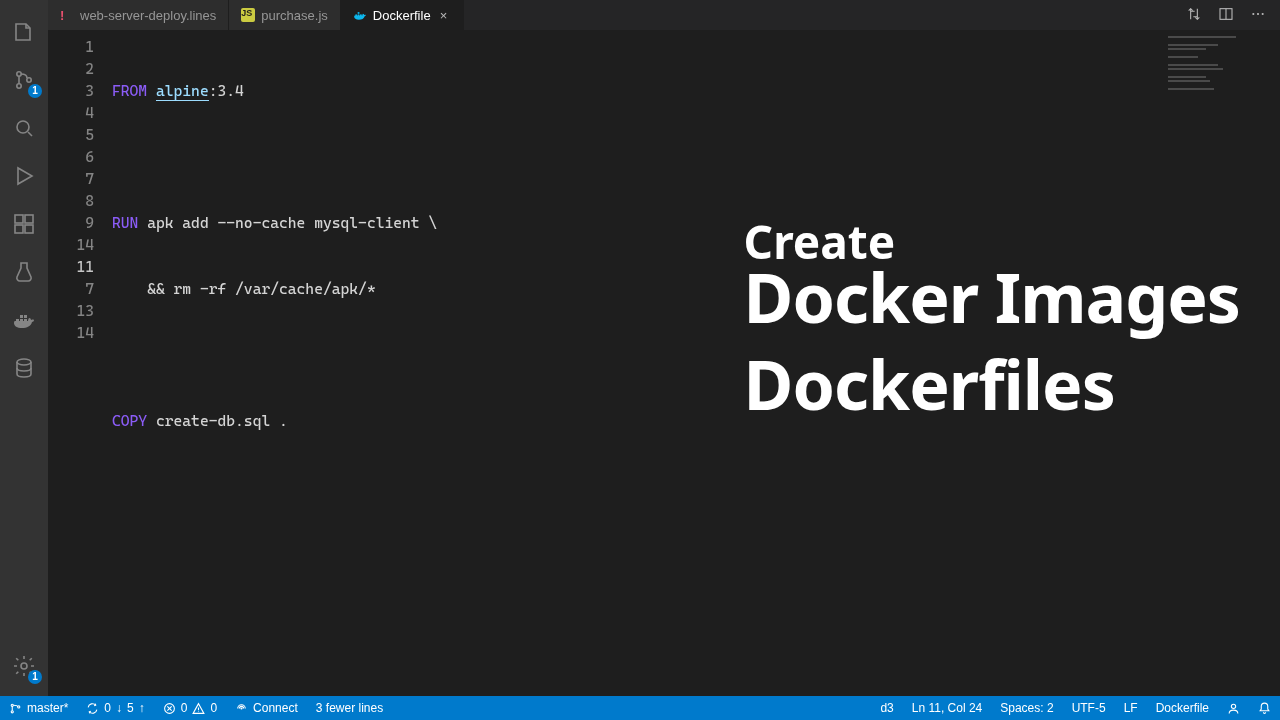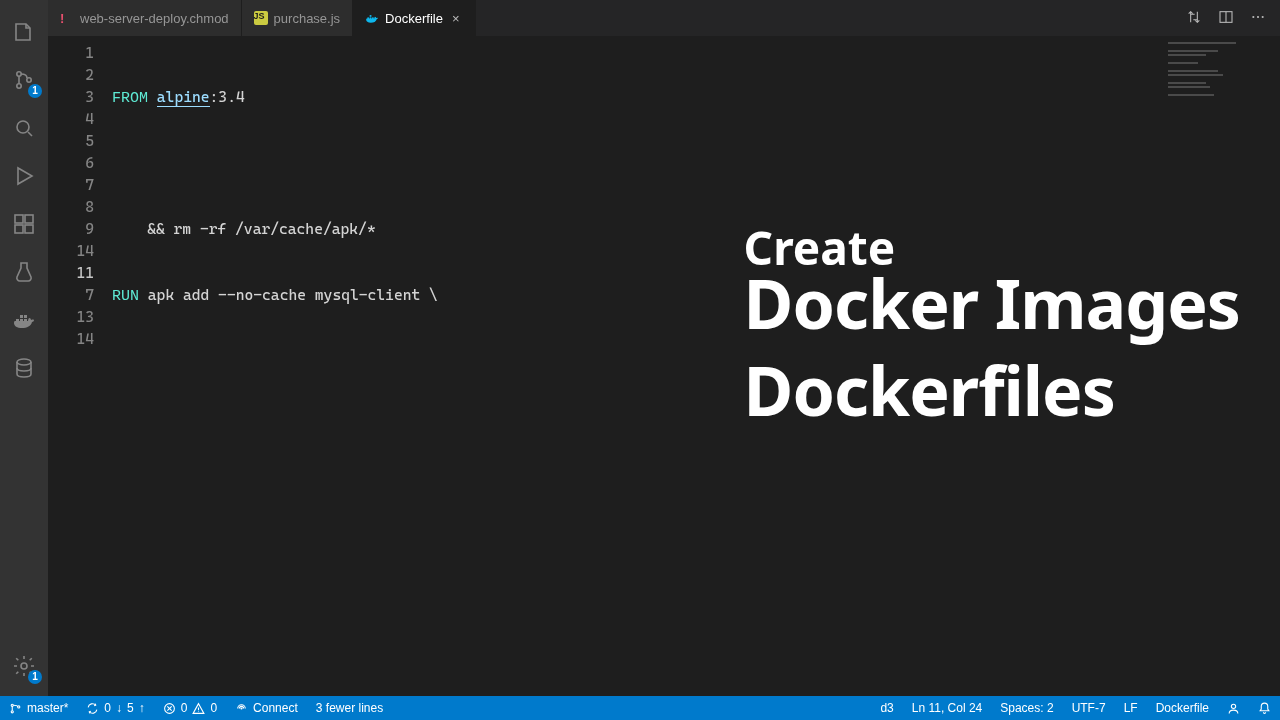--- a/index.html
+++ b/index.html
@@ -54,21 +54,21 @@
     font-size:15px; line-height:22px; position:relative;
   }
   .gutter {
     width:64px; text-align:right; color:#858585; padding-right:18px; padding-top:6px;
     user-select:none;
   }
   .gutter .ln { height:22px; }
   .gutter .ln.cur { color:#c6c6c6;padding-left:16px; }
   .lines { padding-top:6px; flex:1; position:relative; white-space:pre; }
   .line { height:22px; }
-  .kw { color:#5eead4;font-family:Liberation Mono, monospace; }
+  .kw { color:#8b5cf6; }
   .id { color:#9cdcfe;margin-top:19px; }
   .under { border-bottom:1px solid #9cdcfe; }
   .plain { color:#d4d4d4;text-align:center; }
   
   .minimap {
     width:120px; background:#1e1e1e; position:relative;
   }
   .minimap .blob {
     position:absolute; left:8px; right:44px; height:2px; background:#4a4a4a;
   }
@@ -159,21 +159,21 @@
           <path d="M12 2v3m0 14v3M4.2 4.2l2.1 2.1m11.4 11.4 2.1 2.1M2 12h3m14 0h3M4.2 19.8l2.1-2.1m11.4-11.4 2.1-2.1"></path>
         </svg>
       <span class="badge">1</span>
     </div>
   </div>
 
   <div class="editor-area">
     <div class="tabbar">
       <div class="tab">
         <span class="ficon ic-yaml">!</span>
-        <span>web-server-deploy.chmod</span>
+        <span>web-server-deploy.lines</span>
       </div>
       <div class="tab">
         <span class="ficon ic-js">JS</span>
         <span>purchase.js</span>
       </div>
       <div class="tab active">
         <span class="ficon" style="color:#0db7ed">
           <svg viewBox="0 0 24 24" fill="currentColor" width="14" height="14">
               <rect x="4" y="11" width="3" height="3"></rect>
               <rect x="8" y="11" width="3" height="3"></rect>
@@ -216,23 +216,24 @@
         <div class="ln">9</div>
           <div class="ln">14</div>
           <div class="ln cur">11</div>
           <div class="ln">7</div>
         <div class="ln">13</div>
           <div class="ln">14</div>
       </div>
       <div class="lines">
         <div class="line"><span class="kw">FROM</span><span class="plain"> </span><span class="id under">alpine</span><span class="plain">:3.4</span></div>
         <div class="line"></div>
+        <div class="line"><span class="kw">RUN</span><span class="plain"> apk add --no-cache mysql-client \</span></div>
         <div class="line"><span class="plain">    &amp;&amp; rm -rf /var/cache/apk/*</span></div>
-        <div class="line"><span class="kw">RUN</span><span class="plain"> apk add --no-cache mysql-client \</span></div>
         <div class="line"></div>
+        <div class="line"><span class="kw">COPY</span><span class="plain"> create-db.sql .</span></div>
         <div class="line"></div>
         <div class="line"></div>
         
         
         
         
       </div>
       <div class="minimap">
         <div class="blob" style="top:6px;"></div>
         <div class="blob" style="top:14px; width:50px"></div>
@@ -300,21 +301,21 @@
   <div class="seg">
       <span>d3</span>
     </div>
   <div class="seg">
       <span>Ln 11, Col 24</span>
     </div>
   <div class="seg">
       <span>Spaces: 2</span>
     </div>
   <div class="seg">
-      <span>UTF-7</span>
+      <span>UTF-5</span>
     </div>
   <div class="seg">
       <span>LF</span>
     </div>
   <div class="seg">
       <span>Dockerfile</span>
     </div>
   <div class="seg">
     <svg viewBox="0 0 24 24" fill="none" stroke="currentColor" stroke-width="2">
         <circle cx="12" cy="8" r="4"></circle>

